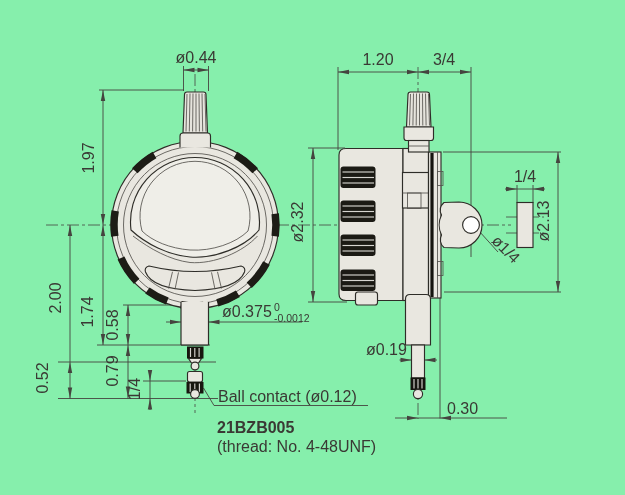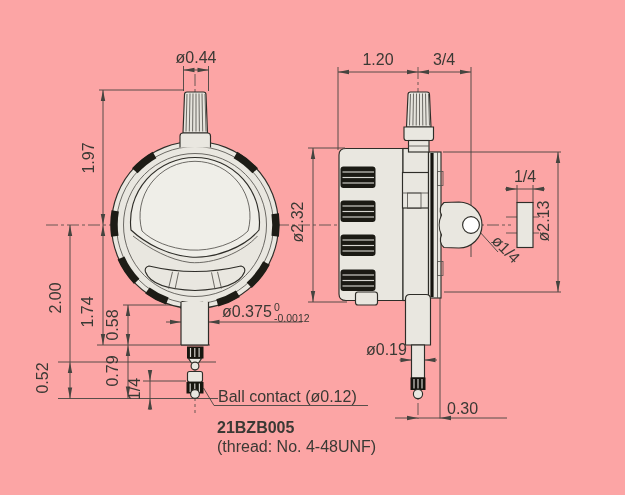--- a/index.html
+++ b/index.html
@@ -1,16 +1,16 @@
 <!DOCTYPE html>
 <html><head>
 <meta charset="utf-8">
 <style>
   html,body{margin:0;padding:0;background:#ffffff;}
-  .stage{position:relative;width:625px;height:495px;background:#fca5a5;overflow:hidden;}
+  .stage{position:relative;width:625px;height:495px;background:#86efac;overflow:hidden;}
   svg{display:block;}
   text{font-family:"Liberation Sans", sans-serif;fill:#3a3934;}
   .dim-t{font-size:16px;}
   .dim-s{font-size:10.5px;}
   .lbl{font-size:16px;}
   .lbl-b{font-size:16px;font-weight:bold;}
   .thin{stroke:#45443f;stroke-width:0.9;fill:none;}
   .cline{stroke:#45443f;stroke-width:0.8;fill:none;stroke-dasharray:12 3 3 3;}
   .part{stroke:#2e2d28;stroke-width:1.15;}
   .part2{stroke:#55534e;stroke-width:0.85;fill:none;}

